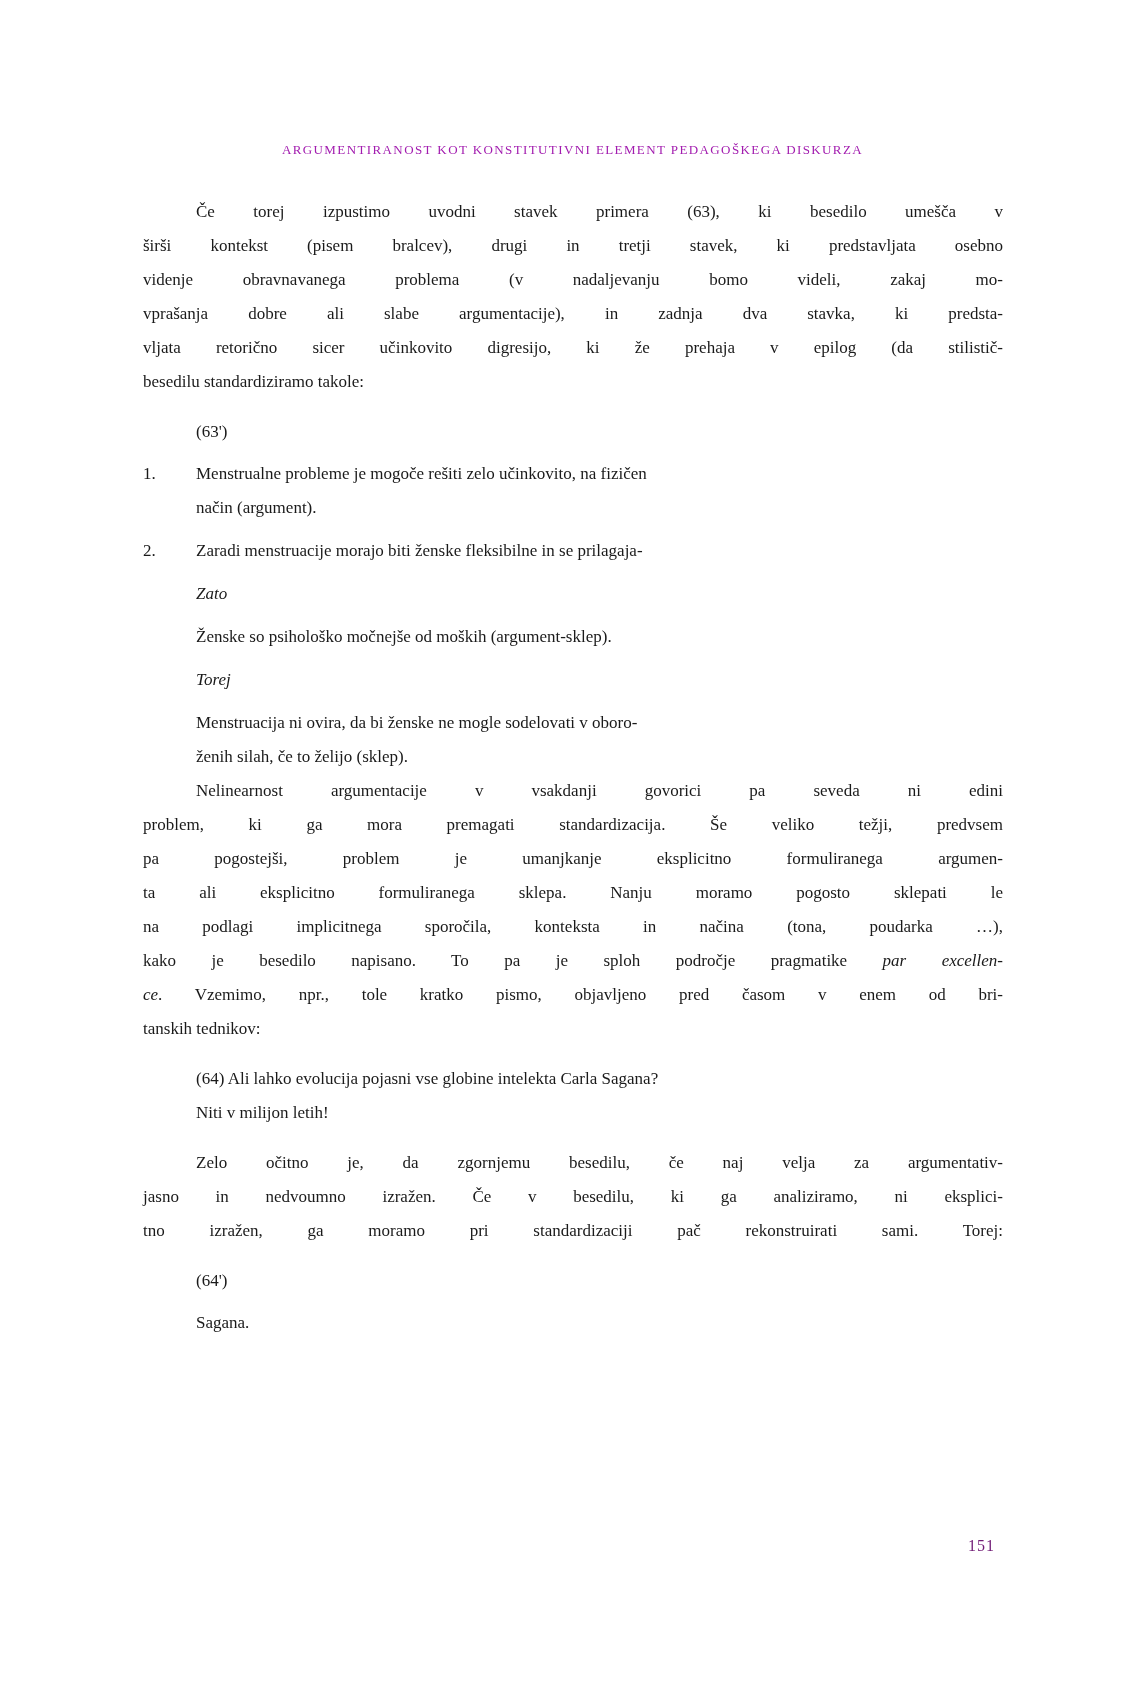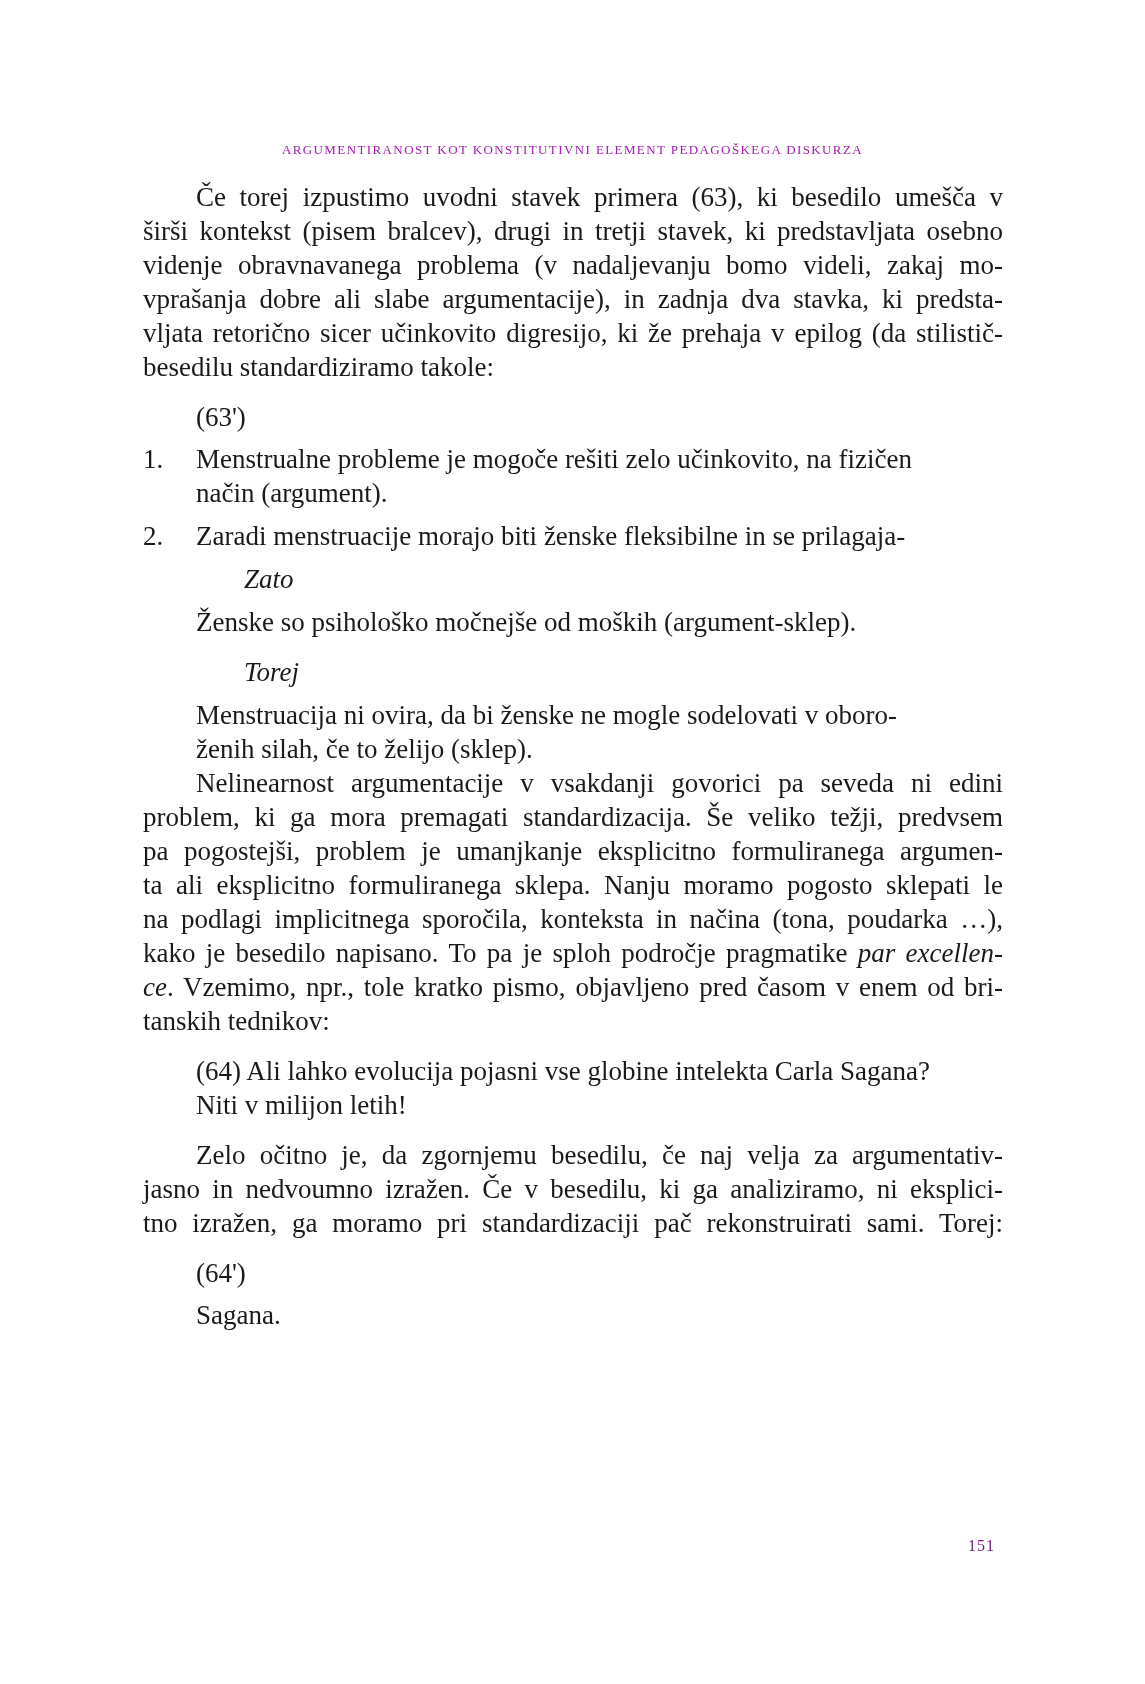--- a/index.html
+++ b/index.html
@@ -22,24 +22,24 @@
       width: 1145px;
       text-align: center;
       font-size: 13px;
       letter-spacing: 1.4px;
       color: #a21caf;
       text-transform: uppercase;
       margin-top: 12px;
     }
     .textblock {
       position: absolute;
-      top: 180px;
+      top: 195px;
       left: 143px;
       width: 860px;
-      font-size: 27px;
+      font-size: 17px;
       line-height: 34px;
     }
     .para {
       margin: 0;
       text-align: justify;
       text-indent: 53px;
       hyphens: manual;
     }
     .para .ln {
       display: block;
@@ -74,25 +74,24 @@
       left: -53px;
       top: 0;
     }
     .example .item .ln {
       display: block;
     }
     .example .connector {
       display: block;
       font-style: italic;
       margin-bottom: 9px;
-      margin-left: 48px;
     }
     .example .plain {
       display: block;
-      margin-bottom: 16px;
+      margin-bottom: 9px;
     }
     .quote {
       margin-left: 53px;
       margin-top: 16px;
       margin-bottom: 16px;
     }
     .quote .ln { display: block; }
     .just-line {
       display: block;
       text-align: justify;

